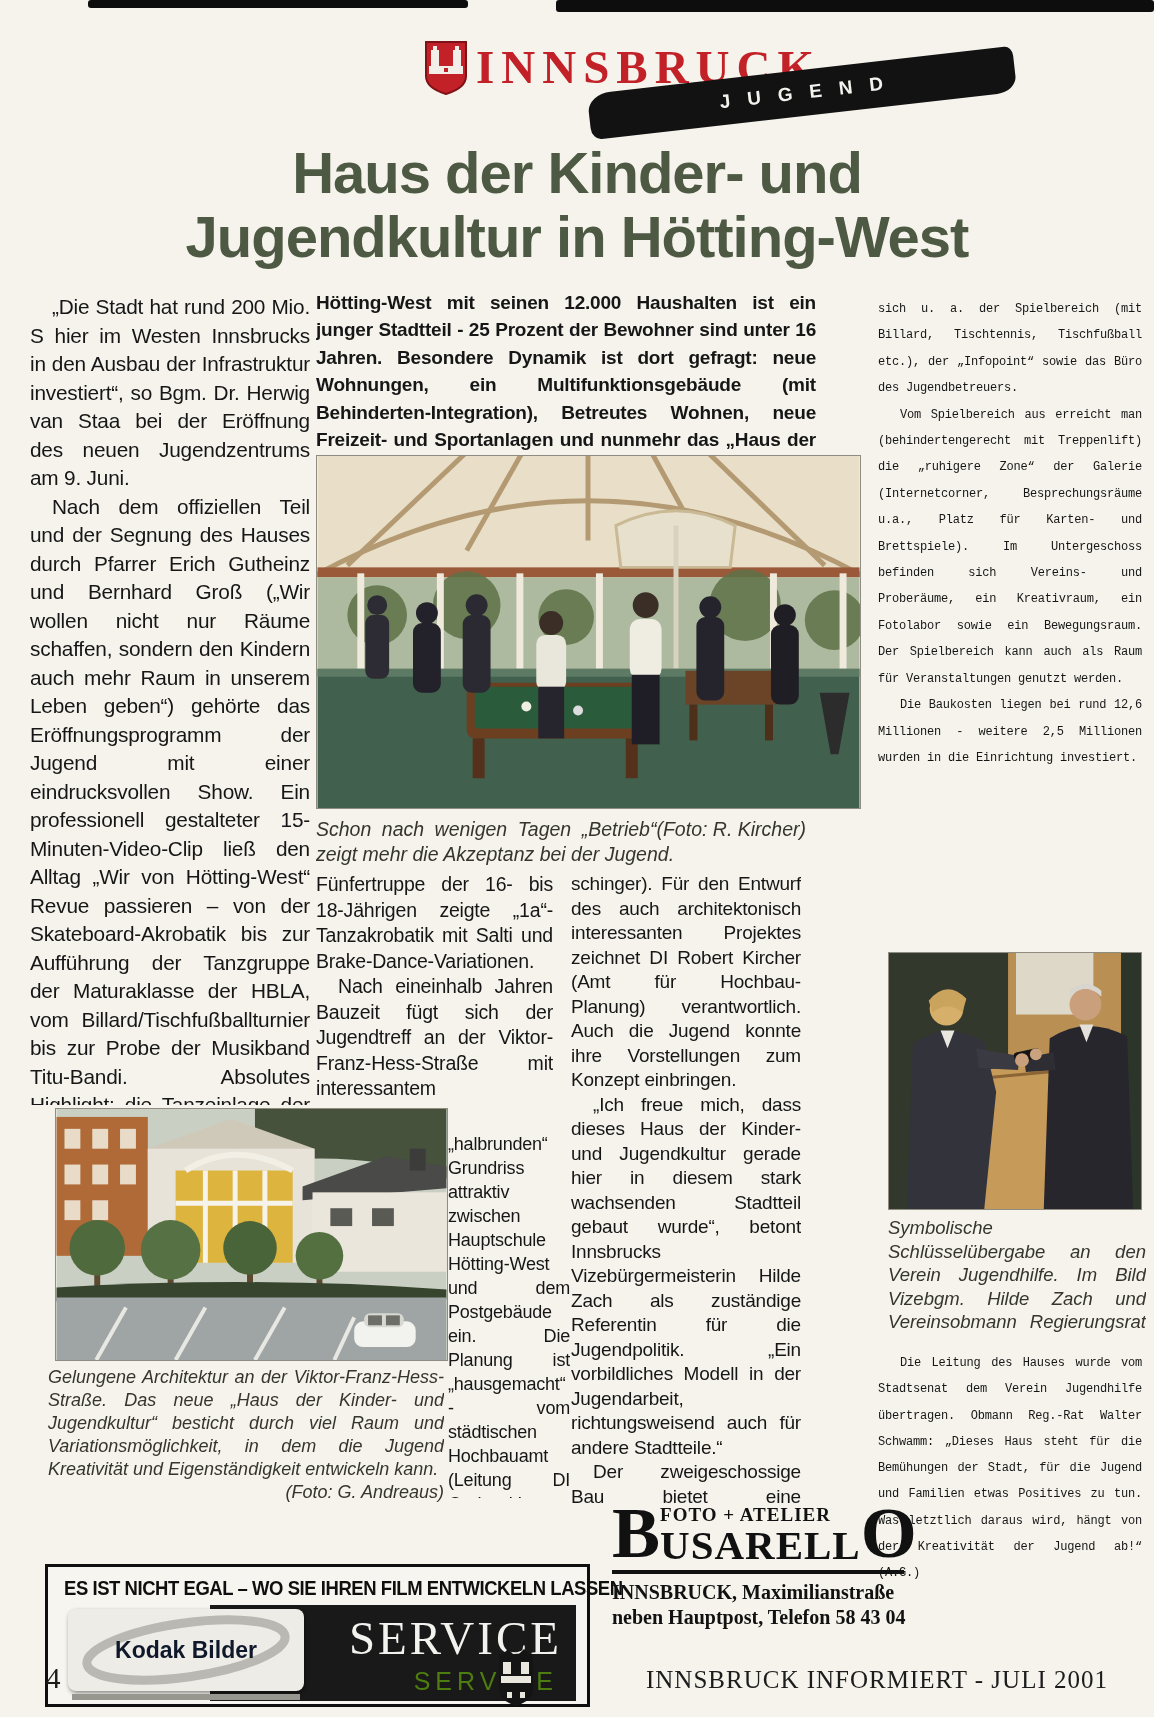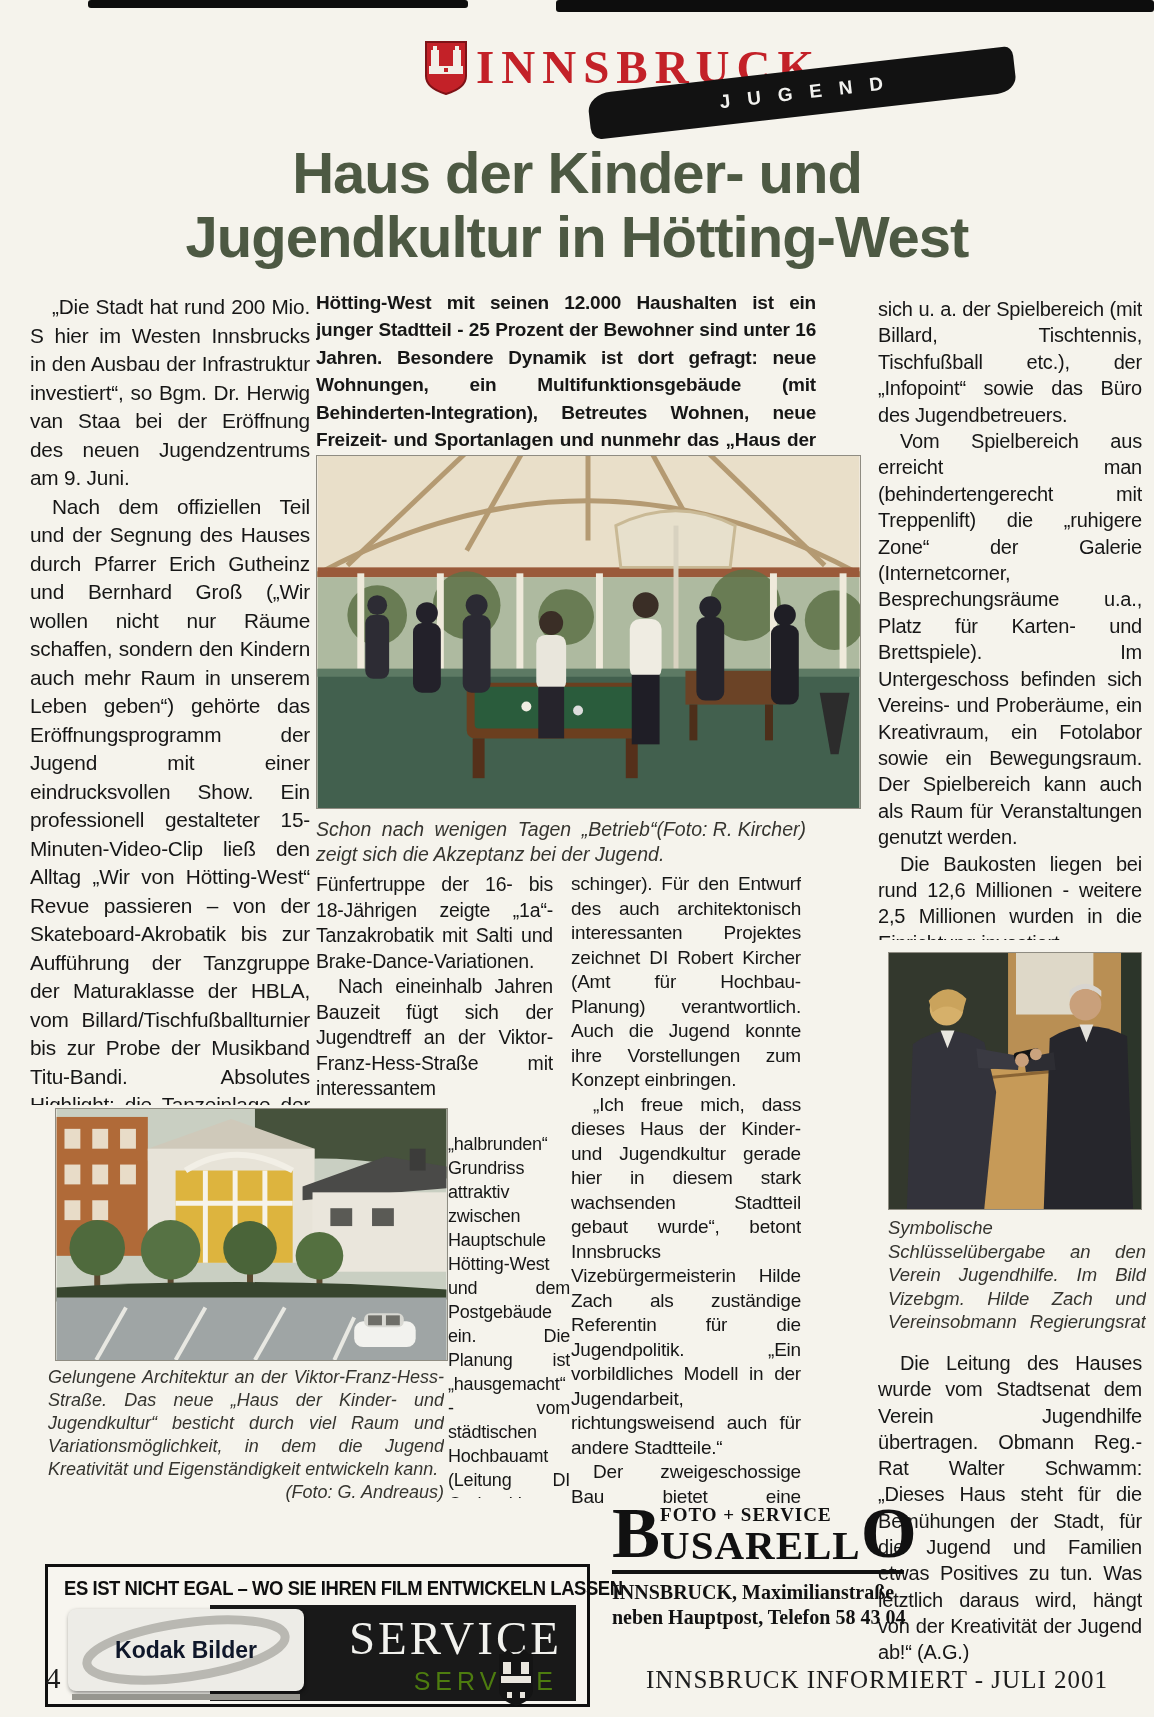--- a/index.html
+++ b/index.html
@@ -29,21 +29,21 @@
     width:100%;text-align:center;color:#4d5943;font-weight:bold;
     font-size:58px;letter-spacing:-1px;line-height:62px;white-space:nowrap;
   }
   
   .col{ text-align:justify; overflow:hidden; hyphens:auto; -webkit-hyphens:auto;}
   .col p{margin:0;}
   .col p.ind{text-indent:22px;}
   .bodytxt{font-size:20.8px;line-height:28.5px;letter-spacing:-0.2px;}
   .midtxt{font-size:19.5px;line-height:25.5px;letter-spacing:-0.2px;}
   .midtxtB{font-size:19px;line-height:24.5px;letter-spacing:-0.2px;}
-  .rgttxt{font-size:20px;line-height:26.4px;letter-spacing:-0.2px;}
+  .rgttxt{font-size:12px;line-height:26.4px;letter-spacing:-0.2px;font-family:Liberation Mono, monospace;}
   .narrowtxt{font-size:18px;line-height:24px;letter-spacing:-0.2px;}
   .intro{font-weight:bold;font-size:19px;line-height:27.4px;letter-spacing:-0.2px;}
   .caption{
     font-style:italic;color:#35342f;text-align:justify;overflow:hidden;
   }
   .credit-inline{float:right;font-style:italic;}
   .credit-block{display:block;text-align:right;font-style:italic;}
   
   .photo{display:block;border:1px solid #8f8c82;box-sizing:border-box;}
   
@@ -184,21 +184,21 @@
             <circle cx="60" cy="150" r="10"></circle>
             <rect x="48" y="160" width="24" height="64" rx="8"></rect>
           </g>
       </g>
       <path d="M505,238 L535,238 L524,300 L516,300 Z" fill="#2c2c2c"></path>
     </svg>
   </div>
 
   <div class="abs caption" style="left:316px;top:817px;width:490px;height:54px;font-size:19.5px;line-height:25px;">
     <span class="credit-inline">(Foto: R. Kircher)</span>
-    <span>Schon nach wenigen Tagen „Betrieb“ zeigt sich die Akzeptanz bei der Jugend.</span>
+    <span>Schon nach wenigen Tagen „Betrieb“ zeigt mehr die Akzeptanz bei der Jugend.</span>
   </div>
 
   <div class="abs col midtxt" style="left:316px;top:872px;width:237px;height:258px;">
     <p>Fünfertruppe der 16- bis 18-Jährigen zeigte „1a“-Tanzakrobatik mit Salti und Brake-Dance-Variationen.</p>
     <p class="ind">Nach eineinhalb Jahren Bauzeit fügt sich der Jugendtreff an der Viktor-Franz-Hess-Straße mit interessantem</p>
   </div>
 
   <div class="abs col narrowtxt" style="left:448px;top:1132px;width:122px;height:366px;">
     <p>„halbrunden“ Grundriss attraktiv zwischen Hauptschule Hötting-West und dem Postgebäude ein. Die Planung ist „hausgemacht“ - vom städtischen Hochbauamt (Leitung DI Gerhard Le-</p>
   </div>
@@ -333,21 +333,21 @@
       </svg>
       <span class="kodaktxt">Kodak Bilder</span>
     </div>
     <div class="abs greybar" style="left:24px;top:127px;width:228px;height:6px;"></div>
   </div>
 
   <div class="abs busa" style="left:612px;top:1502px;width:300px;">
     <div style="display:flex;align-items:flex-start;">
       <span class="bigletter">B</span>
       <span style="display:flex;flex-direction:column;padding-top:2px;">
-        <span class="smallline">FOTO + SERVICE</span>
+        <span class="smallline">FOTO + ATELIER</span>
         <span class="midline">USARELL</span>
       </span>
       <span class="bigletter">O</span>
     </div>
     <div class="rule" style="width:292px;"></div>
     <div class="addr" style="margin-top:6px;">INNSBRUCK, Maximilianstraße</div>
     <div class="addr">neben Hauptpost, Telefon 58 43 04</div>
   </div>
 
   <div class="abs foot" style="left:46px;top:1662px;font-size:29px;">4</div>

